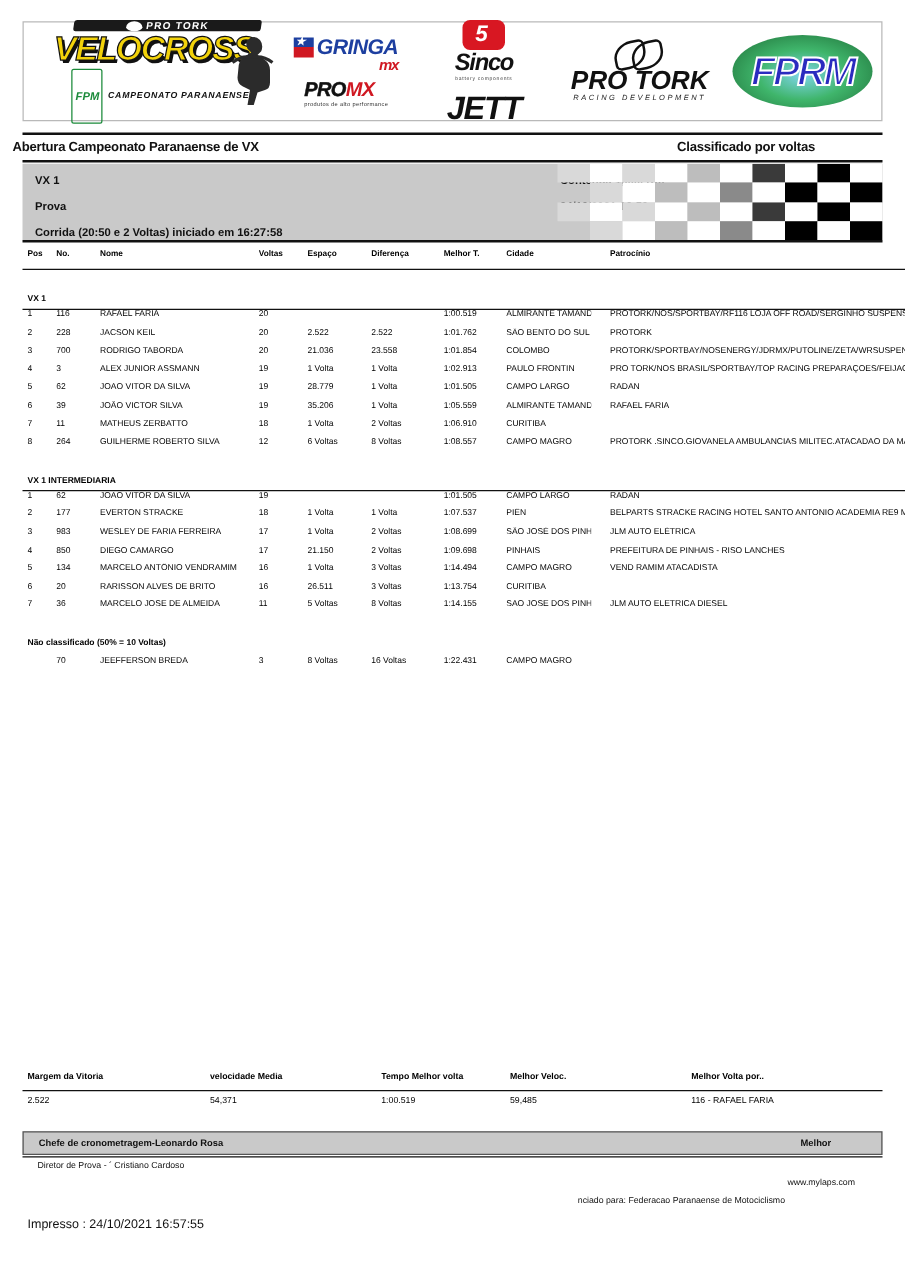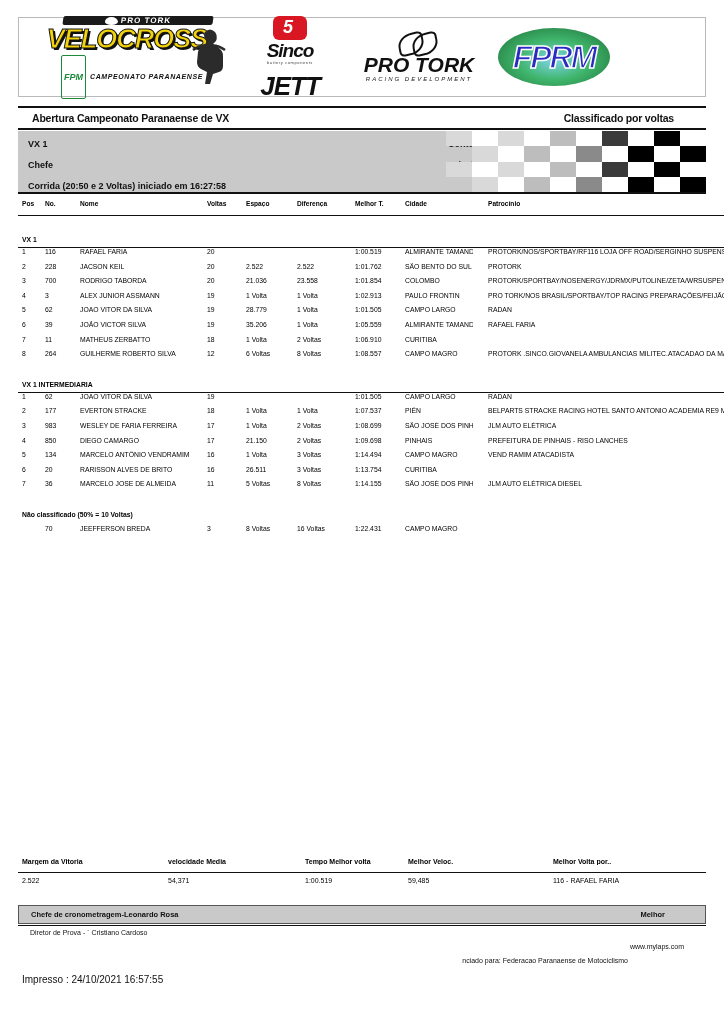--- a/index.html
+++ b/index.html
@@ -212,21 +212,21 @@
     letter-spacing: -2px;
     line-height: 1;
   }
 
   
   .title-rule-top {
     position: absolute; left: 18px; top: 106px;
     width: 688px; height: 2px; background: #111;
   }
   .title-row {
-    position: absolute; left: 32px; top: 109px;
+    position: absolute; left: 10px; top: 109px;
     width: 688px; height: 18px;
     display: flex; align-items: center;
   }
   .event-title {
     font-size: 10.5px; font-weight: bold; color: #111;
     letter-spacing: -0.2px;
   }
   .classific {
     margin-left: auto;
     font-size: 10.5px; font-weight: bold; color: #111;
@@ -376,20 +376,35 @@
         <span class="vc-fpm">FPM</span>
         <span class="vc-camp">CAMPEONATO PARANAENSE</span>
       </div>
       <svg class="vc-rider" viewBox="0 0 36 62">
         <path d="M14 6 q5 -5 10 0 q3 4 1 9 l-3 3 l6 4 q4 3 4 8 l0 10 q0 5 -4 6 l-6 2 l-3 10 l-5 0 l2 -12 l-6 -3 q-4 -2 -4 -7 l1 -10 q1 -5 5 -7 l5 -3 l-3 -3 q-2 -5 0 -7 z" fill="#2b2b2b"></path>
         <path d="M2 24 q8 -6 16 -4" stroke="#2b2b2b" stroke-width="2.5" fill="none"></path>
         <path d="M34 24 q-8 -6 -16 -4" stroke="#2b2b2b" stroke-width="2.5" fill="none"></path>
       </svg>
     </div>
 
+    <div class="logo-cell col2">
+      <div>
+        <div class="gringa">
+          <span class="flagbox"></span>
+          <span>GRINGA</span>
+        </div>
+        <div class="gringa-mx">mx</div>
+      </div>
+      <div>
+        <div class="promx">
+          <span class="pro">PRO</span><span class="mx">MX</span>
+        </div>
+        <div class="promx-sub">produtos de alto performance</div>
+      </div>
+    </div>
 
     <div class="logo-cell col3">
       <div style="display:flex;flex-direction:column;align-items:center;">
         <div class="sinco-blob"></div>
         <div class="sinco-txt">Sinco</div>
         <div class="sinco-sub">battery components</div>
       </div>
       <div class="jett">JETT</div>
     </div>
 
@@ -412,21 +427,21 @@
   <div class="title-rule-top"></div>
   <div class="title-row">
     <div class="event-title">Abertura Campeonato Paranaense de VX</div>
     <div class="classific">Classificado por voltas</div>
   </div>
   <div class="title-rule-bot"></div>
 
   <div class="info-block">
     <div class="info-left r1">VX 1</div>
     <div class="info-right r1">Contenda 1,000 Km</div>
-    <div class="info-left r2">Chefe</div>
+    <div class="info-left r2">Prova</div>
     <div class="info-right r2">24/10/2021 16:50</div>
     <div class="info-left r3">Corrida (20:50 e 2 Voltas) iniciado em 16:27:58</div>
     <div class="flagpat" id="flagpat">
         <i style="left: 0px; top: 0px; width: 26px; height: 15.25px; background: rgb(217, 217, 217);"></i>
         <i style="left: 26px; top: 0px; width: 26px; height: 15.25px; background: rgb(255, 255, 255);"></i>
         <i style="left: 52px; top: 0px; width: 26px; height: 15.25px; background: rgb(217, 217, 217);"></i>
         <i style="left: 78px; top: 0px; width: 26px; height: 15.25px; background: rgb(255, 255, 255);"></i>
         <i style="left: 104px; top: 0px; width: 26px; height: 15.25px; background: rgb(189, 189, 189);"></i>
         <i style="left: 130px; top: 0px; width: 26px; height: 15.25px; background: rgb(255, 255, 255);"></i>
         <i style="left: 156px; top: 0px; width: 26px; height: 15.25px; background: rgb(58, 58, 58);"></i>

